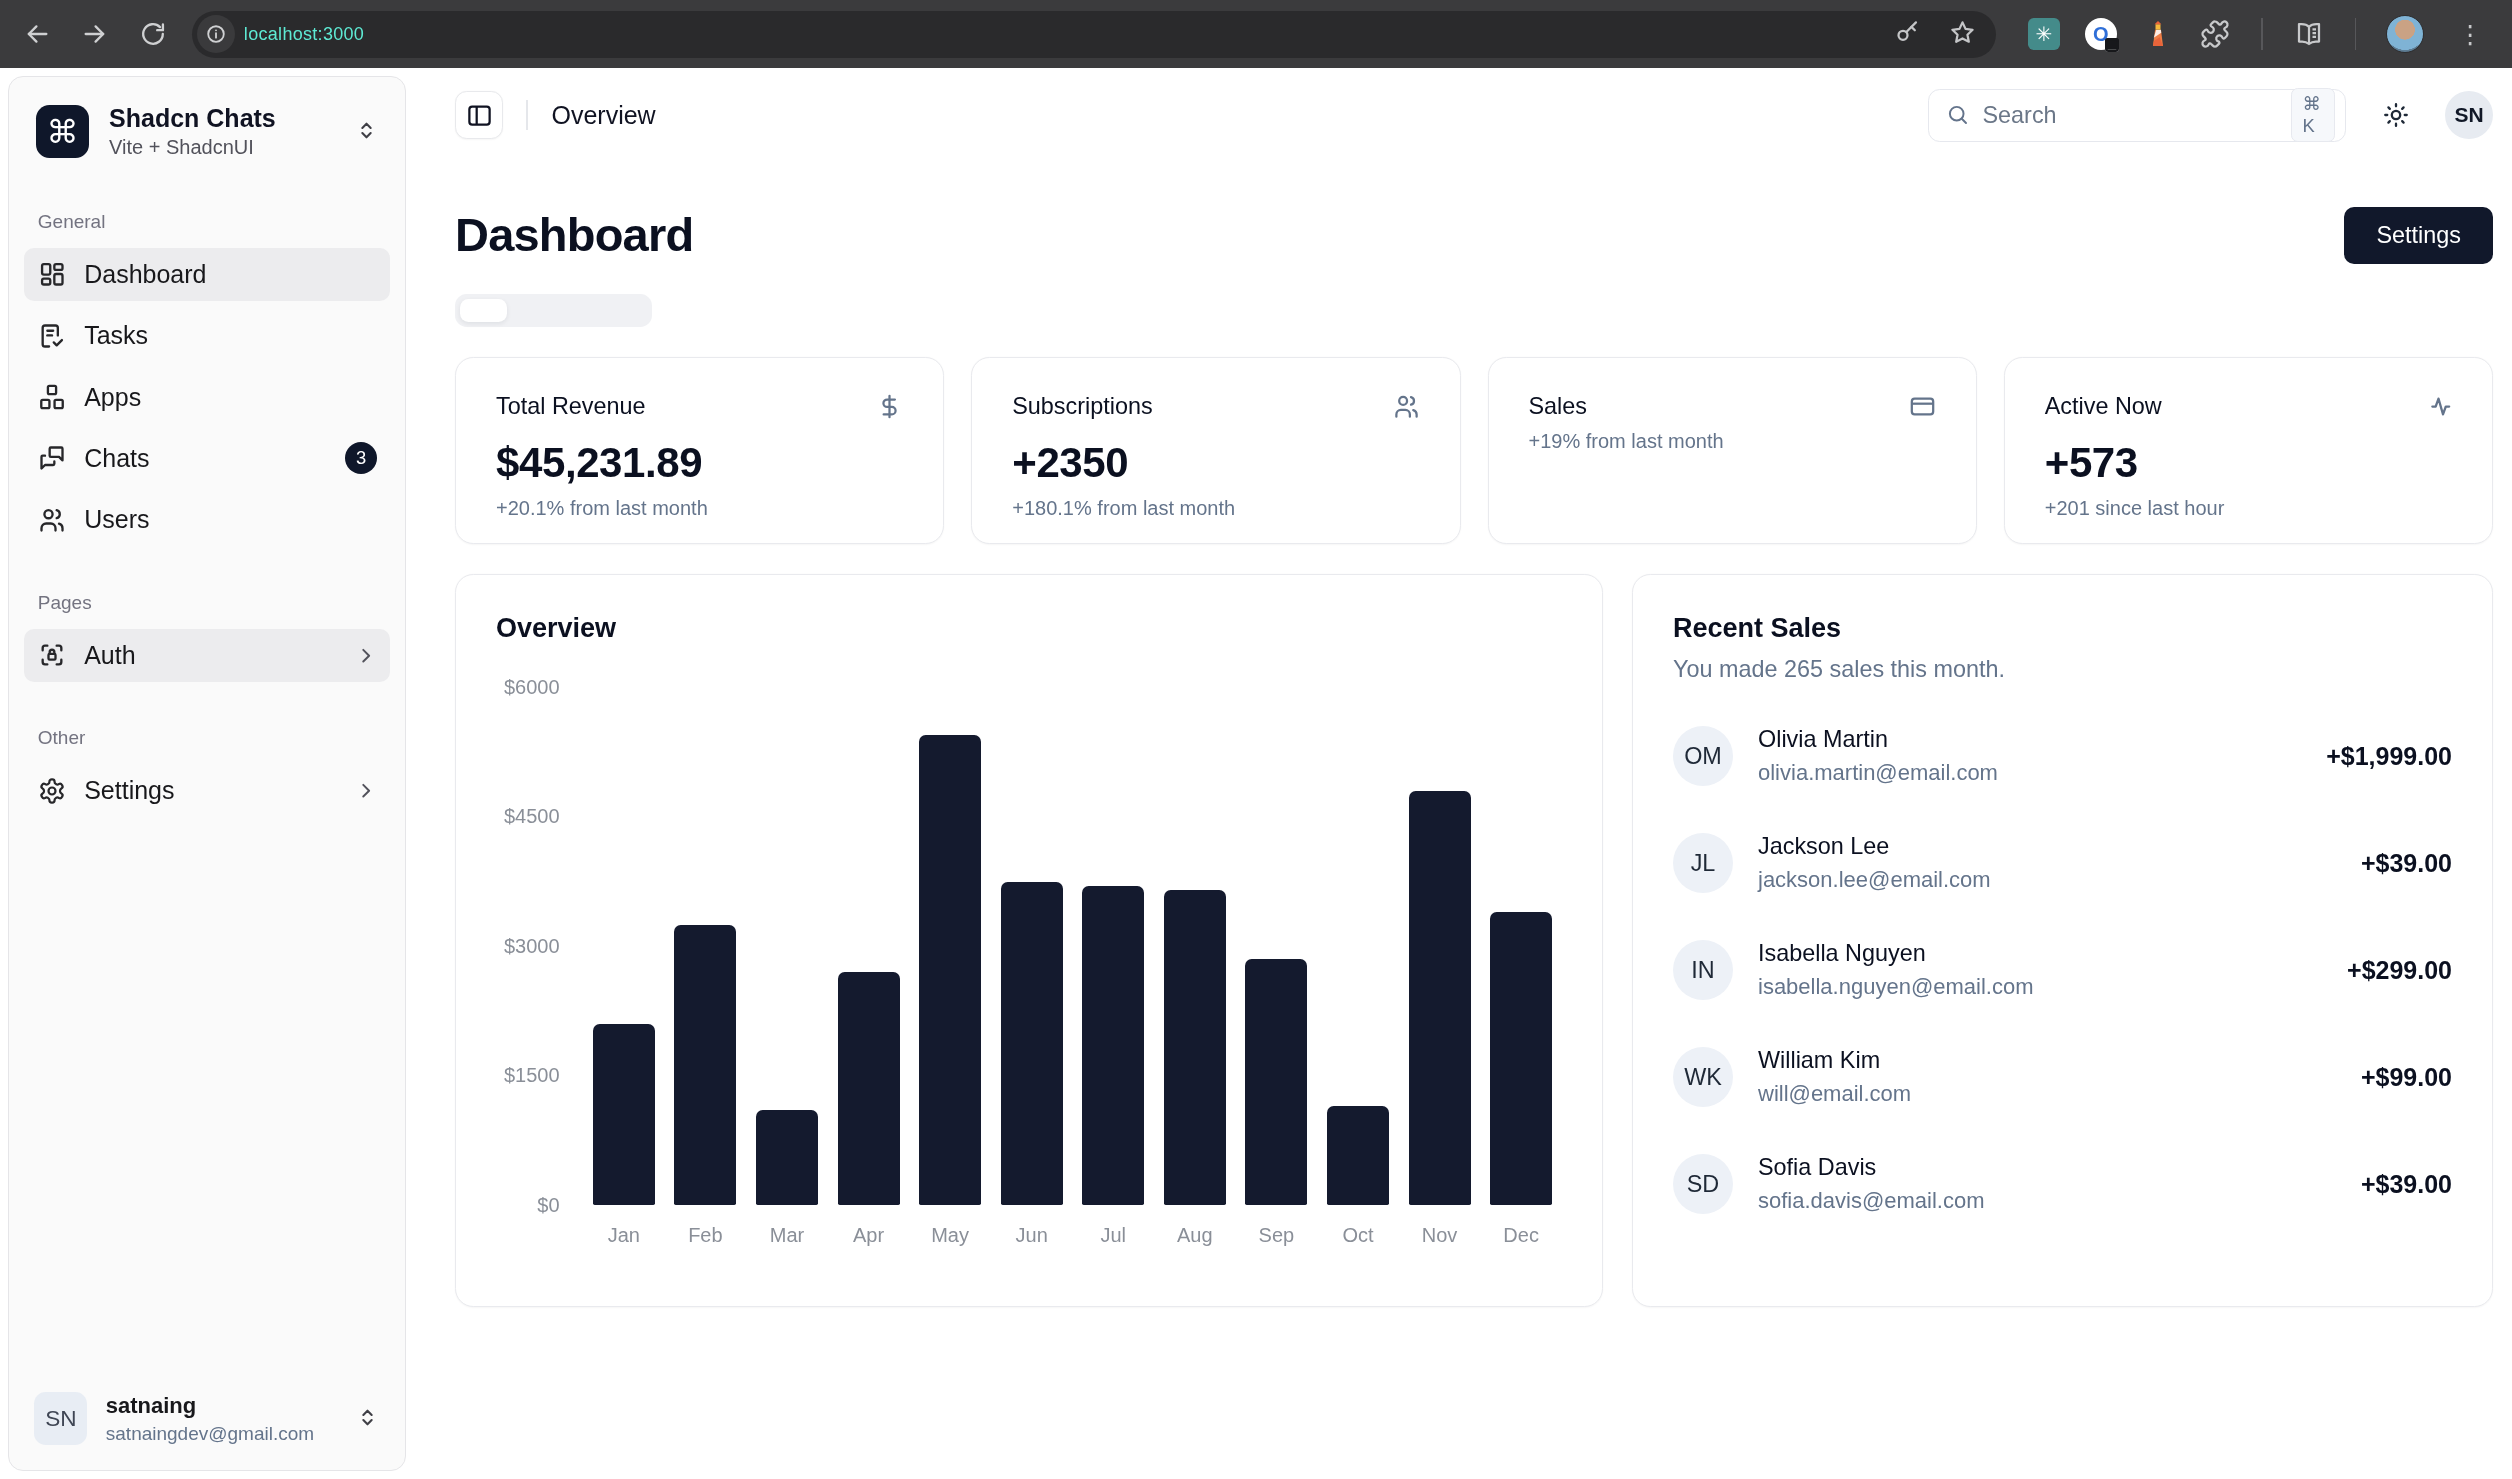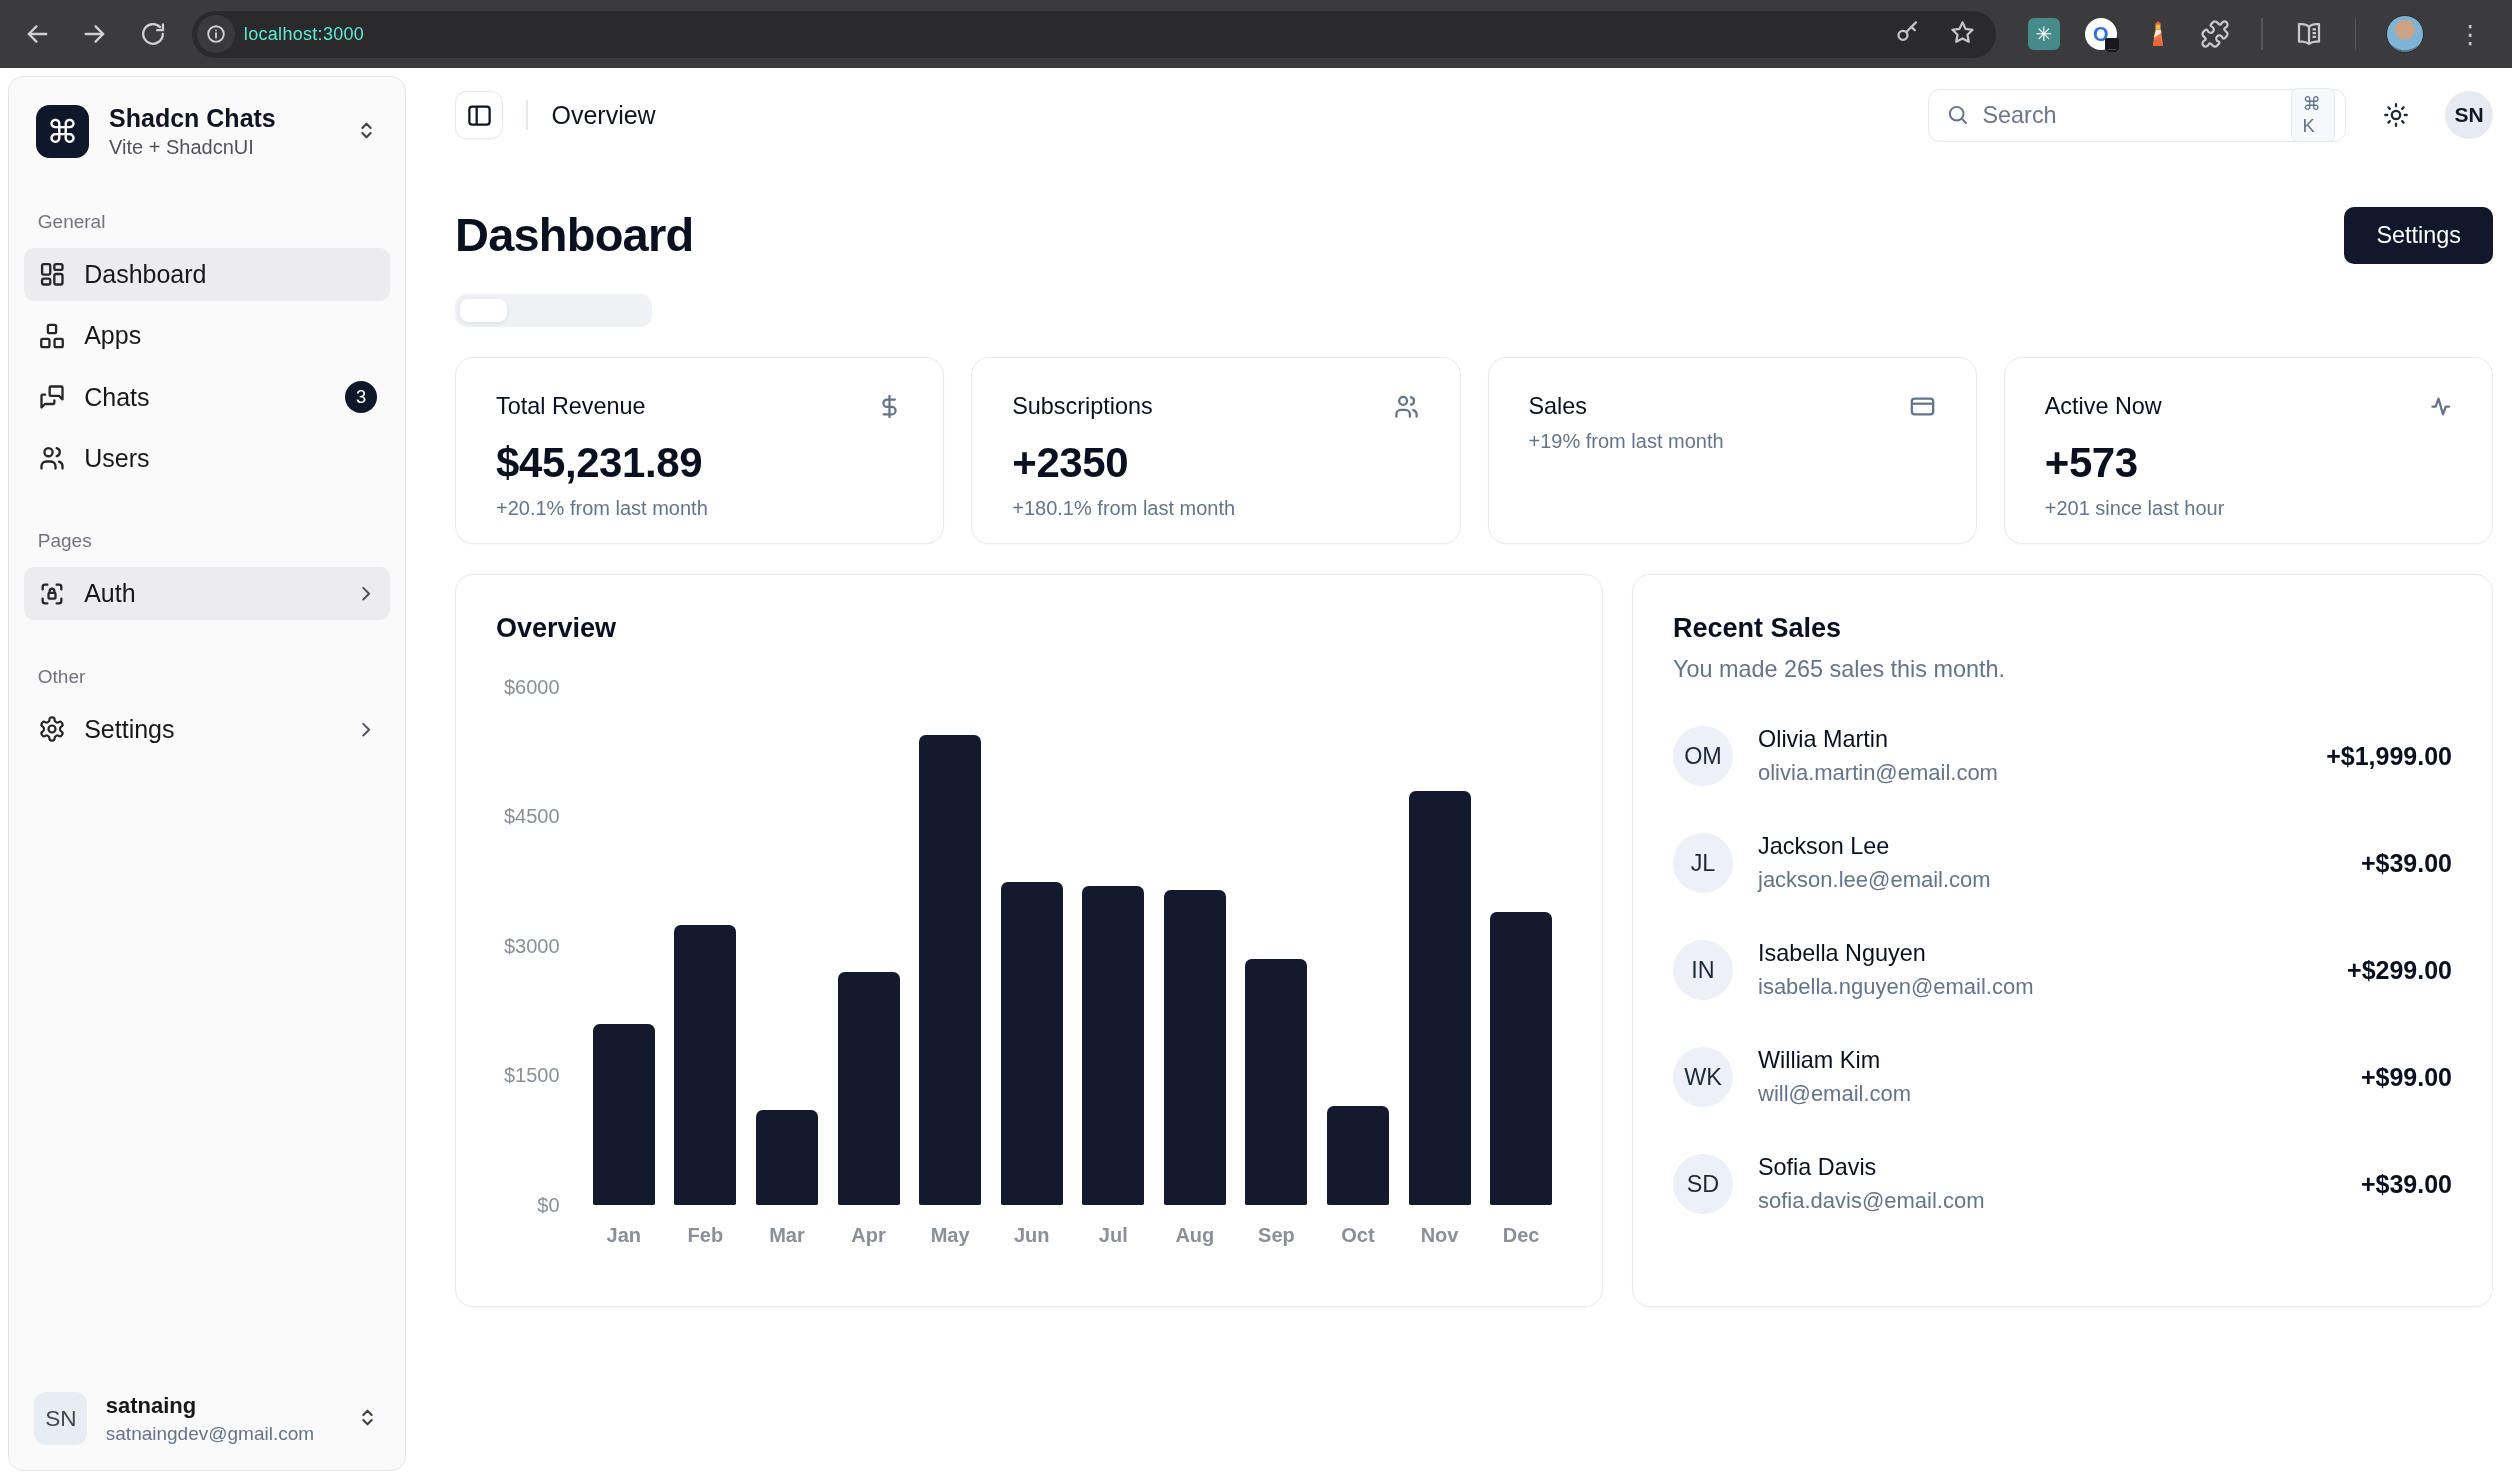--- a/index.html
+++ b/index.html
@@ -118,21 +118,21 @@
   .panel-sub { font-size:23.4px; color:#64748b; margin-top:11.7px; }
 
   .chart-wrap { display:flex; margin-top:43px; }
   .yaxis { width:87px; height:518px; display:flex; flex-direction:column; justify-content:space-between;
     padding-right:23.4px; }
   .ytick { height:0; display:flex; align-items:center; justify-content:flex-end;
     font-size:20px; color:#8a8f98; }
   .plot { flex:1; height:518px; display:flex; align-items:flex-end; }
   .bar-slot { flex:1; display:flex; justify-content:center; align-items:flex-end; height:100%; }
   .bar { width:76%; max-width:68px; background:#141a2e; border-radius:6.7px 6.7px 1.7px 1.7px; }
-  .xaxis { display:flex; margin:18.4px 0 0 87px;font-weight:bold; }
+  .xaxis { display:flex; margin:18.4px 0 0 87px; }
   .xlabel { flex:1; text-align:center; font-size:20px; color:#8a8f98; }
 
   .sales-list { margin-top:43px; }
   .sale-row { display:flex; align-items:center; margin-bottom:47px; }
   .sale-avatar { width:60px; height:60px; border-radius:50%; background:#edf1f7; color:#1f2937;
     display:flex; align-items:center; justify-content:center; font-size:23.4px; flex:0 0 auto; }
   .sale-meta { margin-left:25px; }
   .sale-name { font-size:23.4px; font-weight:500; color:#0b1020; }
   .sale-email { font-size:22px; color:#64748b; margin-top:6.7px; }
   .sale-amount { margin-left:auto; font-size:25px; font-weight:600; color:#0b1020; }
@@ -240,20 +240,32 @@
               <rect x="14" y="3.5" width="7" height="5" rx="1.5"></rect>
               <rect x="14" y="12" width="7" height="9" rx="1.5"></rect>
               <rect x="3.5" y="16" width="7" height="5" rx="1.5"></rect>
             </svg>
           </span>
           <span class="slabel">Dashboard</span>
 
         </div>
         <div class="side-item">
           <span class="sicon">
+            <svg viewBox="0 0 24 24" fill="none" stroke="currentColor" stroke-width="2" stroke-linecap="round" stroke-linejoin="round">
+              <path d="M9.5 21H6a2 2 0 0 1-2-2V5a2 2 0 0 1 2-2h9a2 2 0 0 1 2 2v6.5"></path>
+              <path d="M8 7.5h5"></path>
+              <path d="M8 11.5h4"></path>
+              <path d="m13.5 17.5 2.5 2.5 4.5-4.5"></path>
+            </svg>
+          </span>
+          <span class="slabel">Tasks</span>
+
+        </div>
+        <div class="side-item">
+          <span class="sicon">
             <svg viewBox="0 0 24 24" fill="none" stroke="currentColor" stroke-width="2" stroke-linejoin="round">
               <rect x="8.5" y="2.5" width="7" height="7" rx="1.2"></rect>
               <rect x="2.8" y="14.5" width="7" height="7" rx="1.2"></rect>
               <rect x="14.2" y="14.5" width="7" height="7" rx="1.2"></rect>
             </svg>
           </span>
           <span class="slabel">Apps</span>
 
         </div>
         <div class="side-item">

